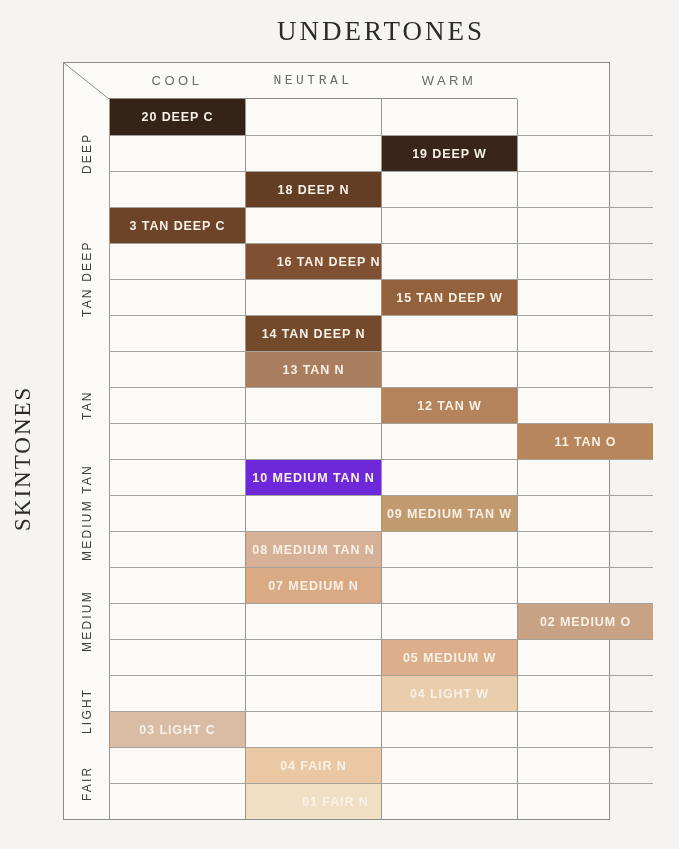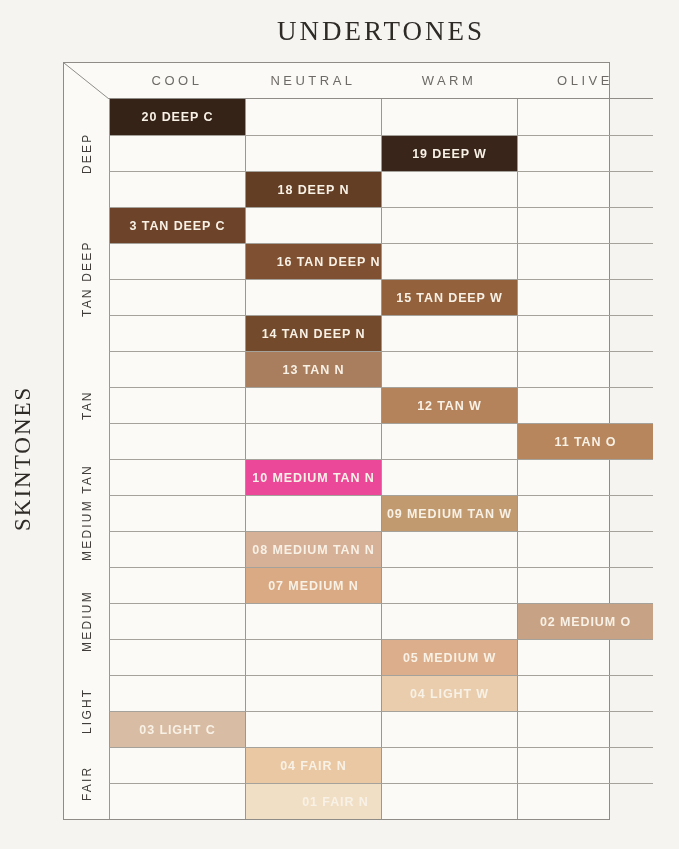--- a/index.html
+++ b/index.html
@@ -78,23 +78,22 @@
   <div class="side-title">SKINTONES</div>
 
   <div class="grid-box">
     <div class="corner-cell">
       <svg viewBox="0 0 45 36" preserveAspectRatio="none">
         <line x1="0" y1="0" x2="45" y2="36" stroke="#8f8c87" stroke-width="1"></line>
       </svg>
     </div>
 
   <div class="header-cell" style="grid-column: 2;">COOL</div>
-      <div class="header-cell" style="grid-column: 3;">NEUTRAL</div>
+      <div class="header-cell" style="grid-column: 3; font-family: Liberation Mono, monospace;">NEUTRAL</div>
       <div class="header-cell" style="grid-column: 4;">WARM</div>
-      <div class="header-cell" style="grid-column: 5;">OLIVE</div>
       <div class="group-cell" style="grid-area: 2 / 1 / span 3;">DEEP</div>
       <div class="group-cell" style="grid-area: 5 / 1 / span 4;">TAN DEEP</div>
       <div class="group-cell" style="grid-area: 9 / 1 / span 3;">TAN</div>
       <div class="group-cell" style="grid-area: 12 / 1 / span 3;">MEDIUM TAN</div>
       <div class="group-cell" style="grid-area: 15 / 1 / span 3;">MEDIUM</div>
       <div class="group-cell" style="grid-area: 18 / 1 / span 2;">LIGHT</div>
       <div class="group-cell" style="grid-area: 20 / 1 / span 2;">FAIR</div>
       <div class="cell" style="grid-area: 2 / 2; background: rgb(54, 35, 24);">
         <span class="shade-label">20 DEEP C</span>
       </div>
@@ -149,21 +148,21 @@
         <span class="shade-label">12 TAN W</span>
       </div>
       <div class="cell bt" style="grid-area: 10 / 5;"></div>
       <div class="cell bt" style="grid-area: 11 / 2;"></div>
       <div class="cell bt" style="grid-area: 11 / 3;"></div>
       <div class="cell bt" style="grid-area: 11 / 4;"></div>
       <div class="cell bt" style="grid-area: 11 / 5; background: rgb(184, 134, 92);">
         <span class="shade-label">11 TAN O</span>
       </div>
       <div class="cell bt" style="grid-area: 12 / 2;"></div>
-      <div class="cell bt" style="grid-area: 12 / 3; background: #ec4899;">
+      <div class="cell bt" style="grid-area: 12 / 3; background: #6d28d9;">
         <span class="shade-label">10 MEDIUM TAN N</span>
       </div>
       <div class="cell bt" style="grid-area: 12 / 4;"></div>
       <div class="cell bt" style="grid-area: 12 / 5;"></div>
       <div class="cell bt" style="grid-area: 13 / 2;"></div>
       <div class="cell bt" style="grid-area: 13 / 3;"></div>
       <div class="cell bt" style="grid-area: 13 / 4; background: rgb(194, 154, 112);">
         <span class="shade-label">09 MEDIUM TAN W</span>
       </div>
       <div class="cell bt" style="grid-area: 13 / 5;"></div>

